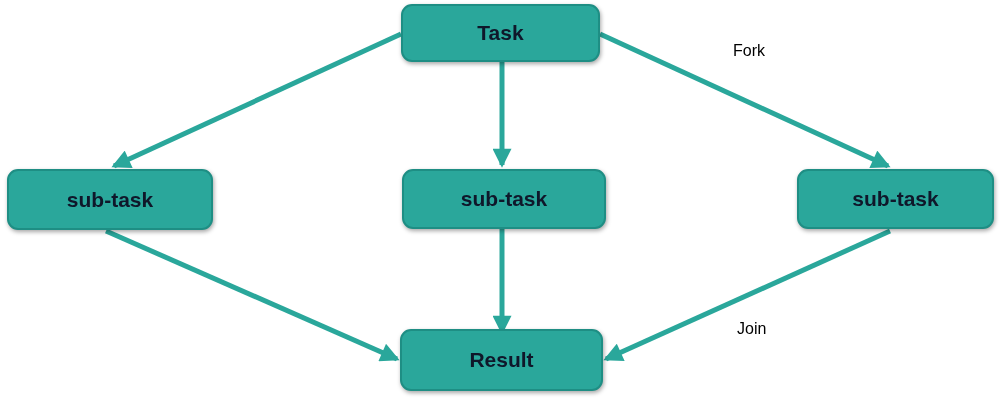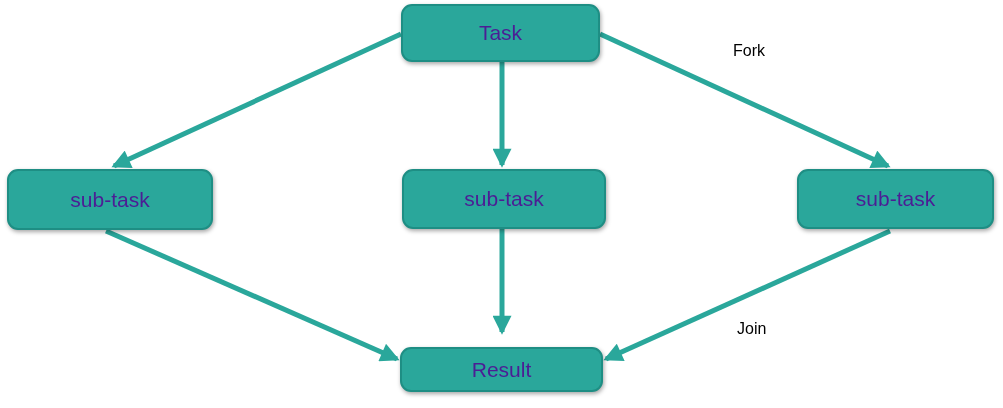--- a/index.html
+++ b/index.html
@@ -27,33 +27,33 @@
     stroke-width: 5;
     fill: none;
   }
   .node {
     position: absolute;
     box-sizing: border-box;
     background: #2aa79b;
     border: 2px solid #1e8e84;
     border-radius: 11px;
     box-shadow: 1px 2px 4px rgba(0,0,0,0.35);
-    color: #4c1d95;
+    color: #0f172a;
     font-size: 21px;
-    font-weight: normal;
+    font-weight: bold;
     display: flex;
     align-items: center;
     justify-content: center;
     text-align: center;
   }
   .node-task    { left: 401px; top: 4px;   width: 199px; height: 58px; }
   .node-st1     { left: 7px;   top: 169px; width: 206px; height: 61px; }
   .node-st2     { left: 402px; top: 169px; width: 204px; height: 60px; }
   .node-st3     { left: 797px; top: 169px; width: 197px; height: 60px; }
-  .node-result  { left: 400px; top: 347px; width: 203px; height: 45px; }
+  .node-result  { left: 400px; top: 329px; width: 203px; height: 62px; }
   .edge-label {
     position: absolute;
     color: #000000;
     font-size: 16px;
     font-weight: normal;
   }
   .label-fork { left: 733px; top: 42px; }
   .label-join { left: 737px; top: 320px; }
 </style>
 </head>

